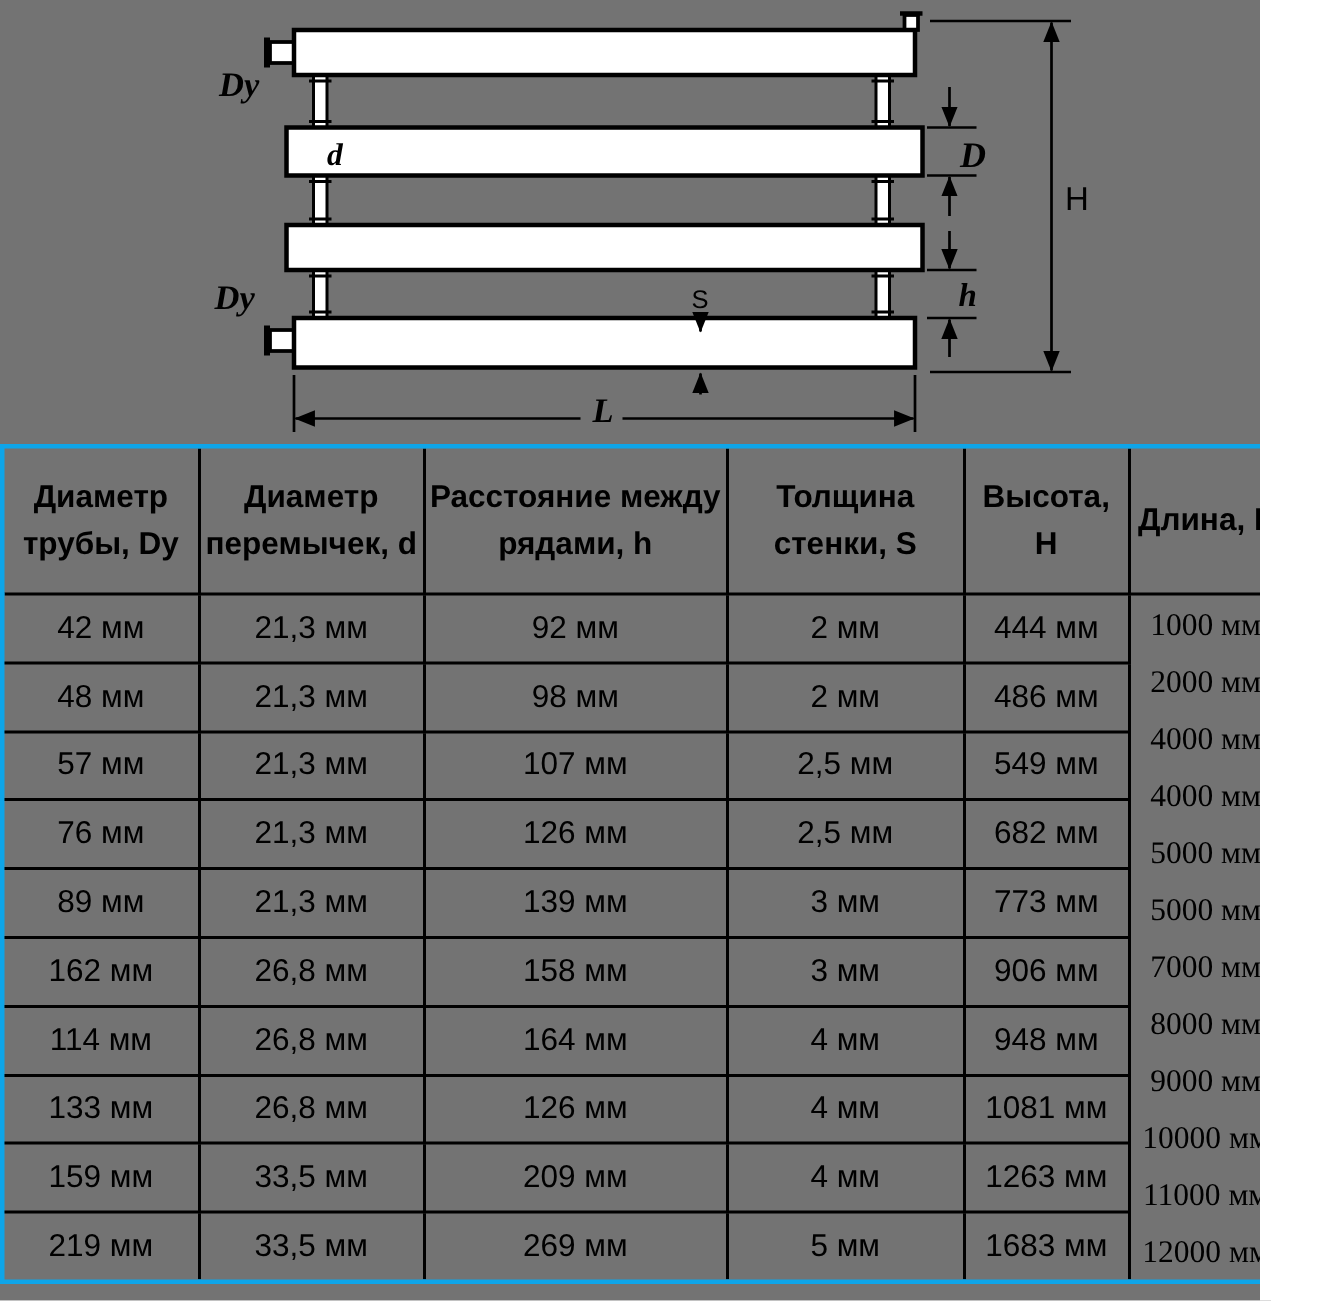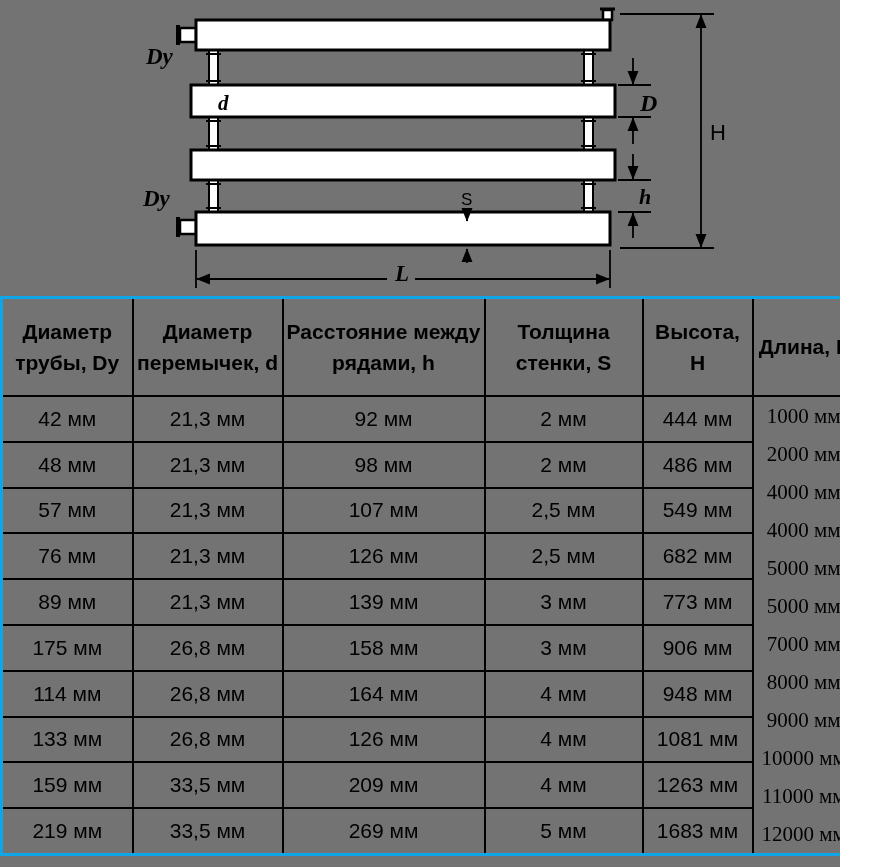--- a/index.html
+++ b/index.html
@@ -196,21 +196,21 @@
         <td>682 мм</td>
       </tr>
       <tr>
         <td>89 мм</td>
         <td>21,3 мм</td>
         <td>139 мм</td>
         <td>3 мм</td>
         <td>773 мм</td>
       </tr>
       <tr>
-        <td>175 мм</td>
+        <td>162 мм</td>
         <td>26,8 мм</td>
         <td>158 мм</td>
         <td>3 мм</td>
         <td>906 мм</td>
       </tr>
       <tr>
         <td>114 мм</td>
         <td>26,8 мм</td>
         <td>164 мм</td>
         <td>4 мм</td>

